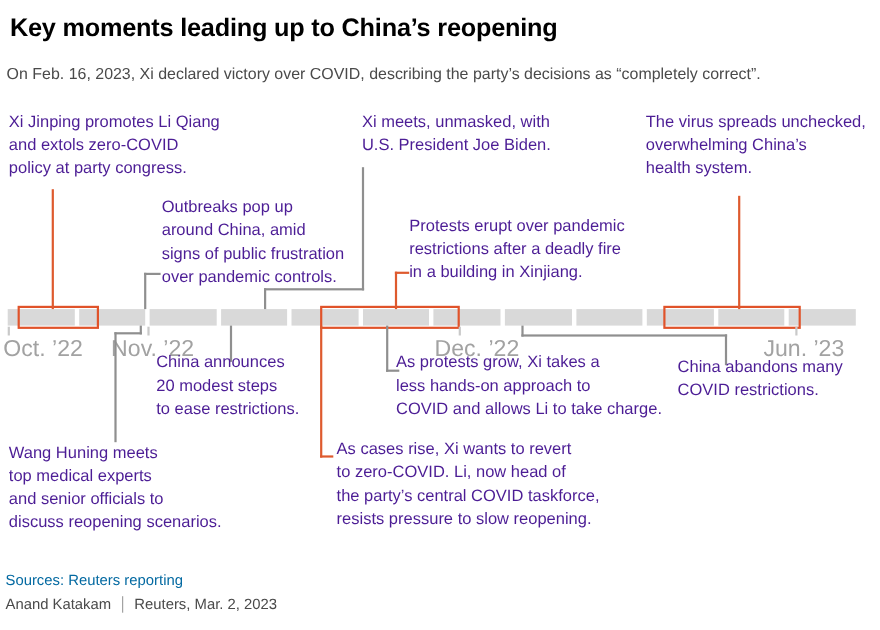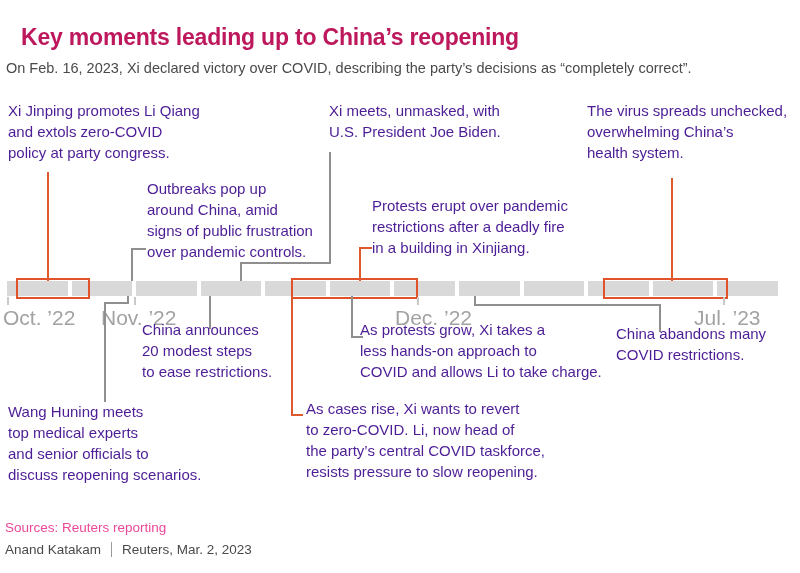--- a/index.html
+++ b/index.html
@@ -4,22 +4,22 @@
 <style>
   html,body{margin:0;padding:0;background:#fff;}
   .canvas{
     position:relative;
     width:800px;height:573px;
     background:#ffffff;
     font-family:"Liberation Sans","DejaVu Sans",sans-serif;
     overflow:hidden;
   }
   .title{
-    position:absolute;left:5px;top:8px;margin:16px;
-    font-size:23px;font-weight:bold;color:#be185d;letter-spacing:-0.2px;
+    position:absolute;left:5px;top:8px;margin:4px;
+    font-size:23px;font-weight:bold;color:#000000;letter-spacing:-0.2px;
   }
   .subtitle{
     position:absolute;left:6px;top:60px;margin:0;
     font-size:14.5px;color:#4a4a4a;
   }
   
   .bar{
     position:absolute;left:7px;top:281px;width:771px;height:15px;
     display:flex;gap:4px;
   }
@@ -37,21 +37,21 @@
   .ln{position:absolute;}
   .ln.g{background:#8f8f8f;}
   .ln.o{background:#de5a2e;}
   .v{width:1.5px;}
   .h{height:1.5px;}
   
   .ann{
     position:absolute;font-size:15px;line-height:21px;color:#4c1d95;
     white-space:pre-line;margin:0;
   }
-  .footer-sources{position:absolute;left:5px;top:520px;font-size:13.5px;color:#ec4899;}
+  .footer-sources{position:absolute;left:5px;top:520px;font-size:13.5px;color:#0369a1;}
   .footer-byline{
     position:absolute;left:5px;top:542px;font-size:13.5px;color:#4a4a4a;
     display:flex;align-items:flex-end;gap:10px;
   }
   .byline-divider{width:1px;height:15px;background:#9a9a9a;}
 </style>
 </head>
 <body>
 
 <div class="canvas">
@@ -79,21 +79,21 @@
   <div class="hl b3"></div>
 
   <div class="tick" style="left:7px"></div>
   <div class="tick" style="left:134px"></div>
   <div class="tick" style="left:417px"></div>
   <div class="tick" style="left:723px"></div>
 
   <div class="month" style="left:3px">Oct. ’22</div>
   <div class="month" style="left:101px">Nov. ’22</div>
   <div class="month" style="left:395px">Dec. ’22</div>
-  <div class="month" style="left:694px">Jul. ’23</div>
+  <div class="month" style="left:694px">Jun. ’23</div>
 
   <div class="ln o v" style="left:47px;top:172px;height:109px"></div>
 
   <div class="ln g h" style="left:131px;top:248px;width:15px"></div>
   <div class="ln g v" style="left:131px;top:248px;height:33px"></div>
 
   <div class="ln g v" style="left:329px;top:152px;height:112px"></div>
   <div class="ln g h" style="left:240px;top:262px;width:91px"></div>
   <div class="ln g v" style="left:240px;top:262px;height:19px"></div>
 

